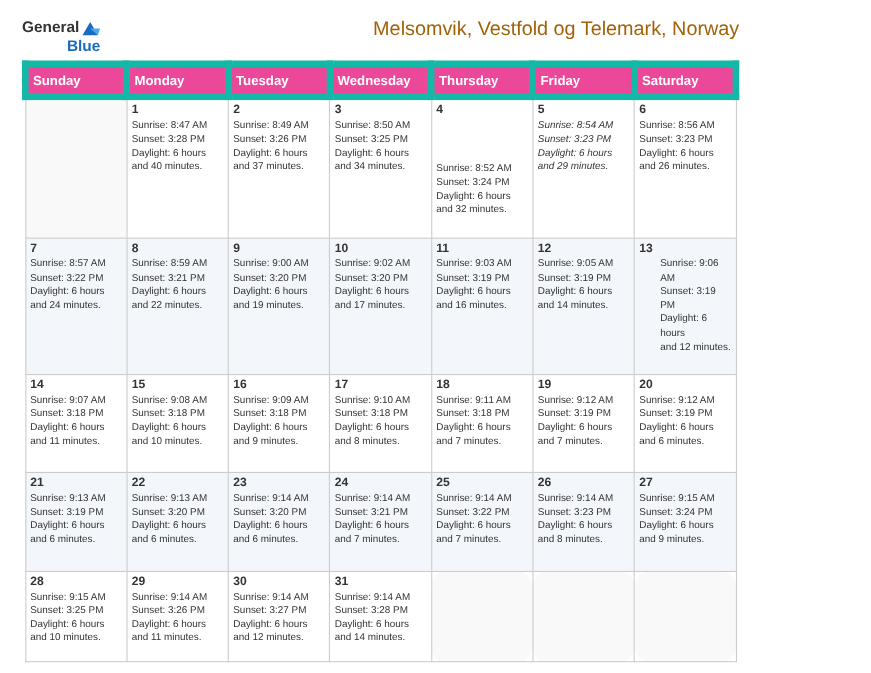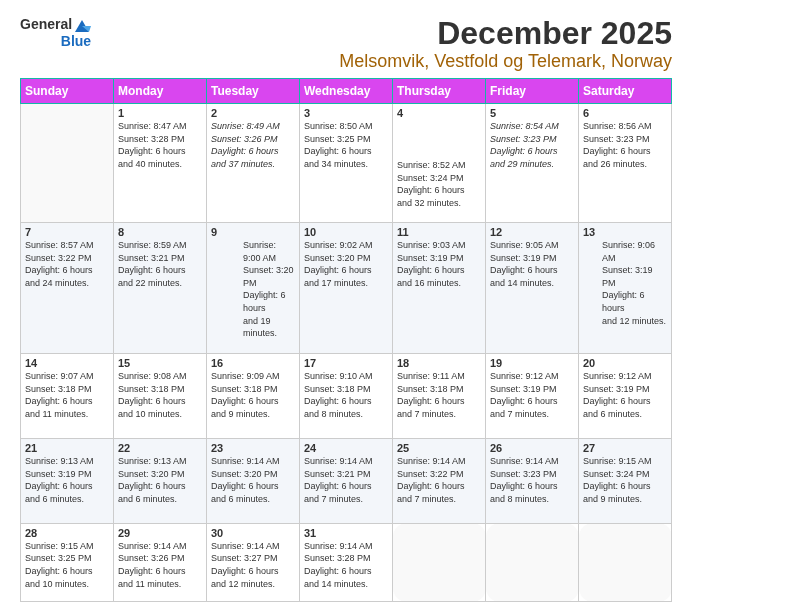--- a/index.html
+++ b/index.html
@@ -52,27 +52,27 @@
       color: #a16207;
     }
     .calendar {
       flex: 1;
       border: 1px solid #ccc;
       border-collapse: collapse;
       width: 100%;
       table-layout: fixed;
     }
     .calendar th {
-      background: #d946ef;
+      background: #ec4899;
       color: #fff;
       font-size: 12px;
       font-weight: bold;
       padding: 5px 4px;
       text-align: left;
-      border: 1px solid #14b8a6;
+      border: 6px solid #14b8a6;
     }
     .calendar td {
       border: 1px solid #ccc;
       vertical-align: top;
       padding: 3px 4px;
       font-size: 9.5px;
       color: #333;
       height: 78px;
     }
     .calendar tr:last-child td {
@@ -108,21 +108,20 @@
           <span class="logo-text-general">General</span>
           <svg width="18" height="18" viewBox="0 0 18 18">
             <polygon points="2,16 9,4 16,16" fill="#1a6bbf"></polygon>
             <polygon points="9,10 16,16 18,10" fill="#4da6e8"></polygon>
           </svg>
         </span>
         <span class="logo-text-blue">Blue</span>
       </div>
     </div>
     <div class="title-block">
-      <div class="month-title">December 2025</div>
       <div class="location-title">Melsomvik, Vestfold og Telemark, Norway</div>
     </div>
   </div>
 
   <table class="calendar">
     <thead>
       <tr>
         <th>Sunday</th>
         <th>Monday</th>
         <th>Tuesday</th>
@@ -137,21 +136,21 @@
           <td class="empty-cell"></td>
           <td>
             <span class="day-number">1</span>
             <div class="day-info" style="white-space: pre-line;">Sunrise: 8:47 AM
 Sunset: 3:28 PM
 Daylight: 6 hours
 and 40 minutes.</div>
           </td>
           <td>
             <span class="day-number">2</span>
-            <div class="day-info" style="white-space: pre-line; font-style: italic;">Sunrise: 8:49 AM
+            <div class="day-info" style="white-space: pre-line;">Sunrise: 8:49 AM
 Sunset: 3:26 PM
 Daylight: 6 hours
 and 37 minutes.</div>
           </td>
           <td>
             <span class="day-number">3</span>
             <div class="day-info" style="white-space: pre-line;">Sunrise: 8:50 AM
 Sunset: 3:25 PM
 Daylight: 6 hours
 and 34 minutes.</div>
@@ -188,21 +187,21 @@
           </td>
           <td>
             <span class="day-number">8</span>
             <div class="day-info" style="white-space: pre-line;">Sunrise: 8:59 AM
 Sunset: 3:21 PM
 Daylight: 6 hours
 and 22 minutes.</div>
           </td>
           <td>
             <span class="day-number">9</span>
-            <div class="day-info" style="white-space: pre-line; margin-left: 32px;">Sunrise: 9:00 AM
+            <div class="day-info" style="white-space: pre-line;">Sunrise: 9:00 AM
 Sunset: 3:20 PM
 Daylight: 6 hours
 and 19 minutes.</div>
           </td>
           <td>
             <span class="day-number">10</span>
             <div class="day-info" style="white-space: pre-line;">Sunrise: 9:02 AM
 Sunset: 3:20 PM
 Daylight: 6 hours
 and 17 minutes.</div>

